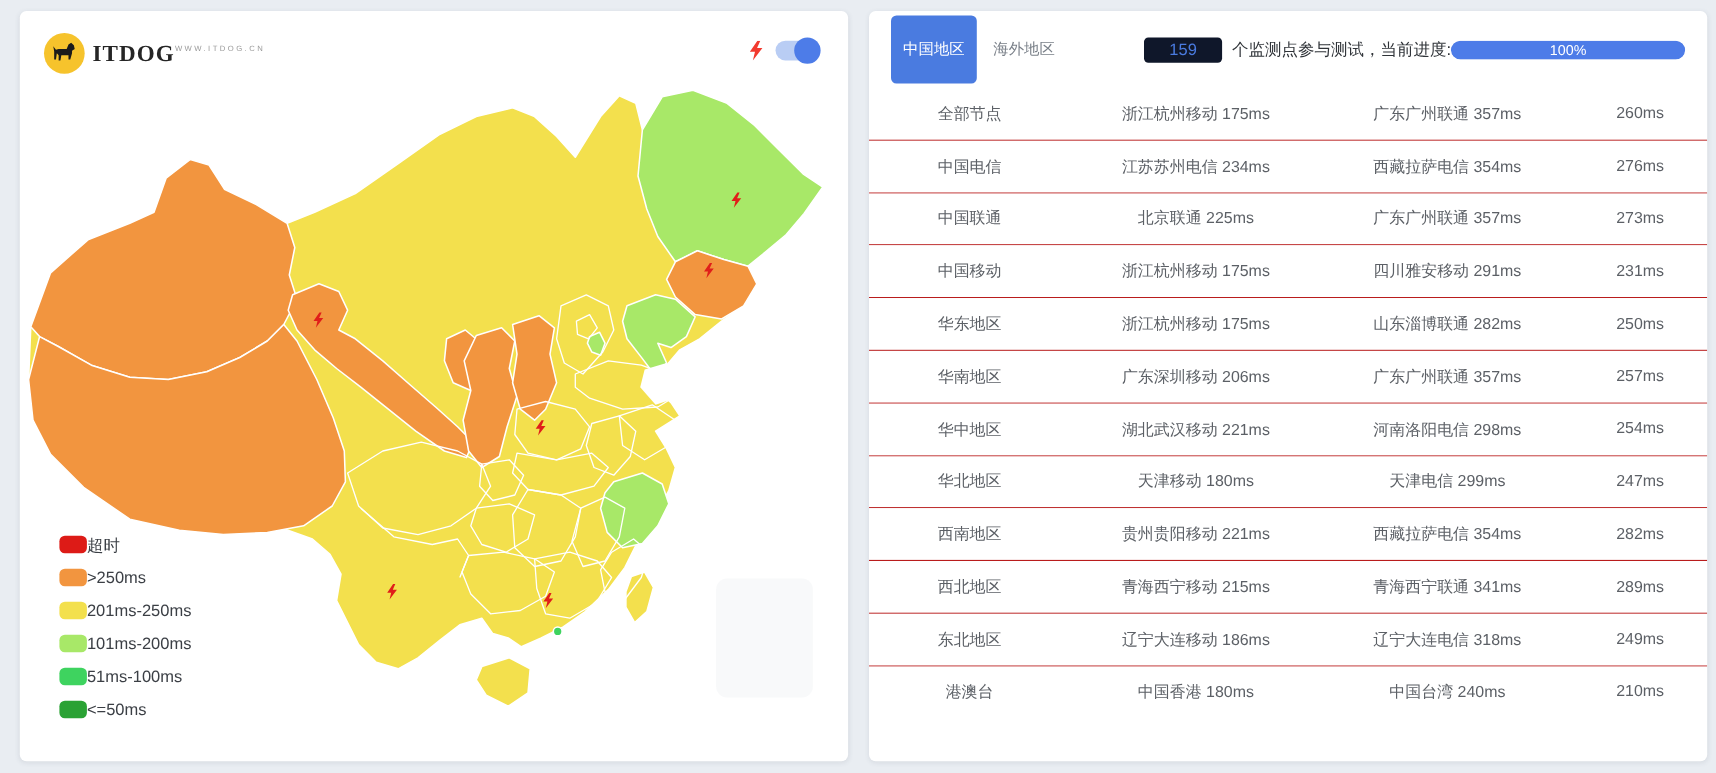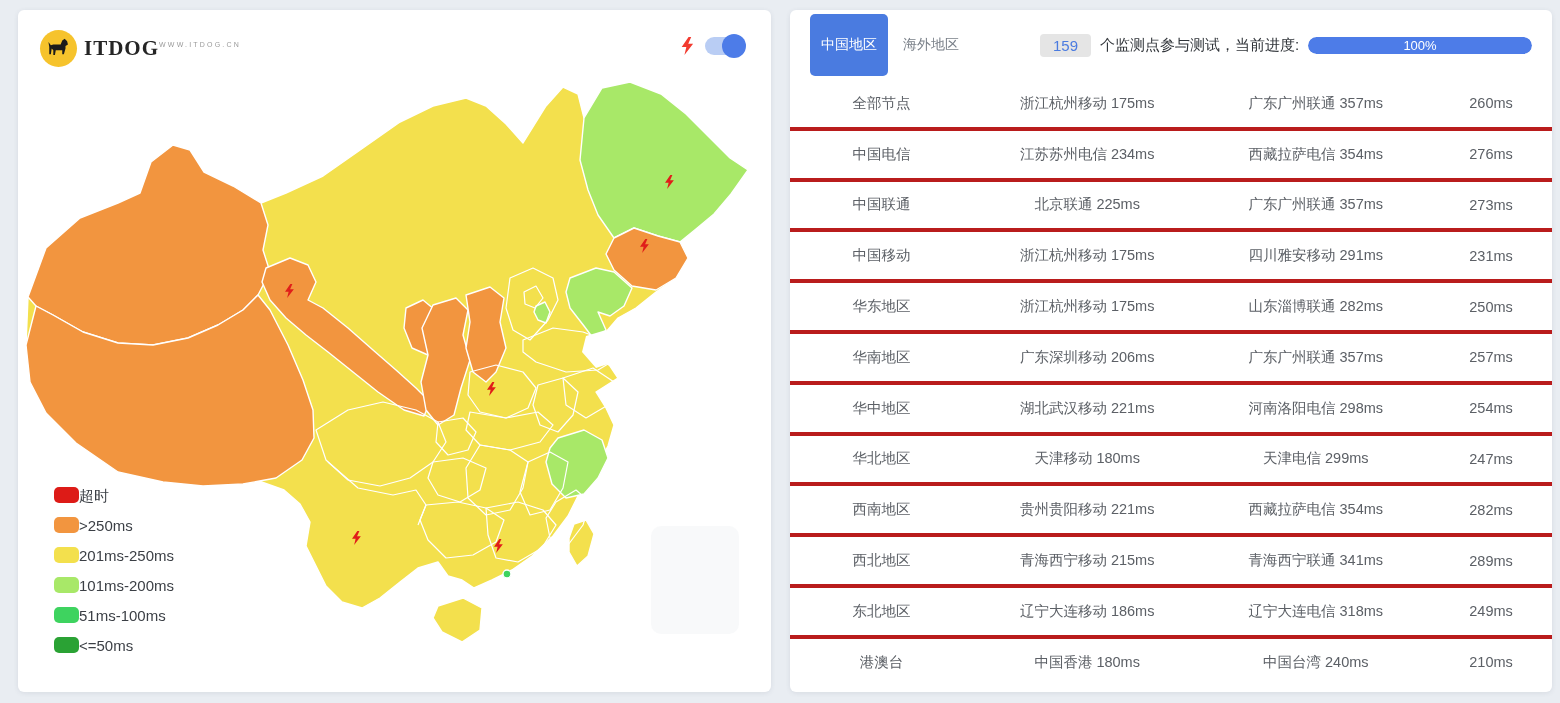--- a/index.html
+++ b/index.html
@@ -32,28 +32,28 @@
   .legend-label{font-size:15px;color:#3b3f45;}
 
   .map-svg{position:absolute;left:0;top:0;}
   .watermark{position:absolute;right:32px;bottom:58px;width:88px;height:108px;background:#f4f5f7;opacity:.6;border-radius:10px;}
 
   
   .r-header{height:70px;display:flex;align-items:center;padding:0 20px;}
   .tab{font-size:14px;padding:22px 11px;border-radius:5px;cursor:pointer;white-space:nowrap;}
   .tab.active{background:#4a7be0;color:#fff;}
   .tab.inactive{color:#7a8089;margin-left:4px;}
-  .badge{background:#e5e5e5;color:#4a7be0;font-size:15px;padding:3px 13px;border-radius:4px;margin-left:70px;}
+  .badge{background:#0f172a;color:#4a7be0;font-size:15px;padding:3px 23px;border-radius:4px;margin-left:70px;}
   .monitor-text{font-size:15px;color:#2f3338;margin-left:9px;white-space:nowrap;}
   .progress{width:224px;height:17px;border-radius:9px;background:#e8edf5;margin-left:auto;margin-right:0;overflow:hidden;}
   .progress-fill{background:#4d7ce8;height:100%;border-radius:9px;display:flex;align-items:center;justify-content:center;color:#fff;font-size:13px;}
 
   
   .thead{display:flex;background:#f5f7fa;height:47px;align-items:center;font-size:15px;color:#464b52;}
-  .trow{display:flex;height:46.8px;align-items:center;border-bottom:4px solid #b91c1c;font-size:14.5px;color:#5c6066;background:#fff;}
+  .trow{display:flex;height:46.8px;align-items:center;border-bottom:1px solid #b91c1c;font-size:14.5px;color:#5c6066;background:#fff;}
   .trow:last-child{border-bottom:none;}
   .cell{text-align:center;overflow:hidden;white-space:nowrap;}
   .c0{width:24%;}
   .c1{width:30%;}
   .c2{width:30%;}
   .c3{width:16%;}
 </style>
 </head>
 <body>
 

